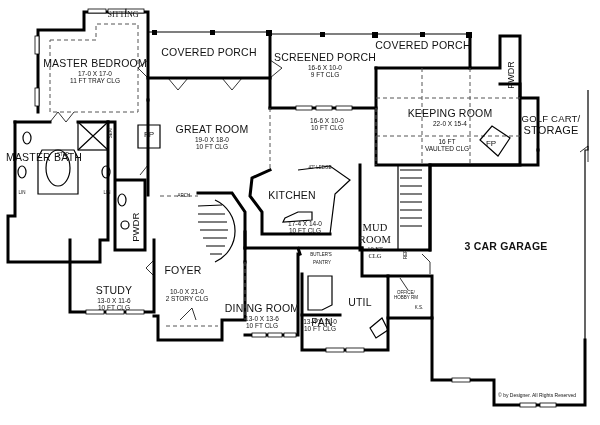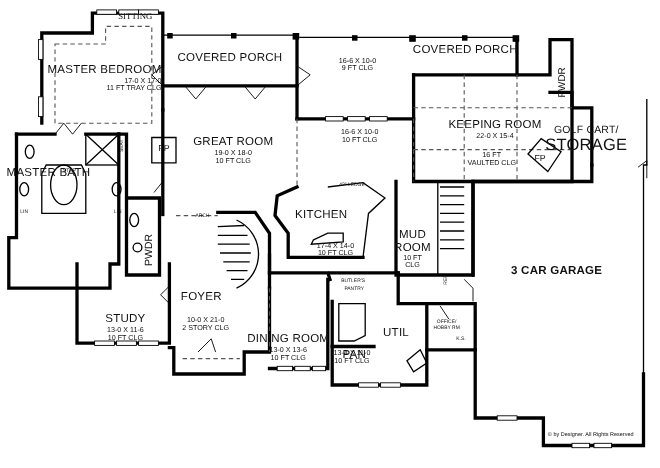--- a/index.html
+++ b/index.html
@@ -126,40 +126,41 @@
   <path class="wall" d="M432,318 L432,380 L494,380 L494,405 L585,405 L585,340"></path>
   <rect class="win" x="452" y="378" width="18" height="4"></rect>
     <rect class="win" x="520" y="403" width="16" height="4"></rect>
     <rect class="win" x="540" y="403" width="16" height="4"></rect>
 
   <path class="wall" d="M245,248 L245,232"></path>
 </svg>
 
 <div class="lbl sm" style="left:123px;top:11px;font-size:8px;font-family:Liberation Serif, serif;"><span>SITTING</span></div>
 
-<div class="lbl" style="left:95px;top:58px;text-align:right;">
+<div class="lbl" style="left:95px;top:58px;">
   <div class="big">MASTER BEDROOM</div>
   <div class="sm">17-0 X 17-0</div>
   <div class="sm">11 FT TRAY CLG</div>
 </div>
 
 <div class="lbl big" style="left:209px;top:47px;">COVERED PORCH</div>
 
 <div class="lbl" style="left:325px;top:52px;">
+  <div class="big">SCREENED PORCH</div>
   <div class="sm">16-6 X 10-0</div>
   <div class="sm">9 FT CLG</div>
 </div>
 
 <div class="lbl big" style="left:423px;top:40px;">COVERED PORCH</div>
 
 <div class="lbl vert" style="left:512px;top:70px;font-size:9px;">PWDR</div>
 
-<div class="lbl" style="left:533px;top:114px;">
+<div class="lbl" style="left:551px;top:114px;">
   <div class="big" style="font-size:9.5px;">GOLF CART/</div>
-  <div class="big" style="font-size:15px;">STORAGE</div>
+  <div class="big" style="font-size:11px;">STORAGE</div>
 </div>
 
 <div class="lbl" style="left:212px;top:124px;text-align:center;">
   <div class="big">GREAT ROOM</div>
   <div class="sm">19-0 X 18-0</div>
   <div class="sm">10 FT CLG</div>
 </div>
 
 <div class="lbl" style="left:327px;top:117px;">
   <div class="sm">16-6 X 10-0</div>
@@ -176,21 +177,21 @@
 </div>
 
 <div class="lbl big" style="left:44px;top:152px;">MASTER BATH</div>
 
 <div class="lbl big" style="left:292px;top:190px;text-align:center;">KITCHEN</div>
 <div class="lbl sm" style="left:305px;top:220px;">
   <div>17-4 X 14-0</div>
   <div>10 FT CLG</div>
 </div>
 
-<div class="lbl" style="left:375px;top:208px;">
+<div class="lbl" style="left:375px;top:222px;font-family:Liberation Serif, serif;">
   <div class="big">MUD</div>
   <div class="big">ROOM</div>
   <div class="sm">10 FT</div>
   <div class="sm">CLG</div>
 </div>
 
 <div class="lbl vert" style="left:136px;top:222px;font-size:9.5px;">PWDR</div>
 
 <div class="lbl" style="left:114px;top:262px;margin-top:23px;">
   <div class="big">STUDY</div>

